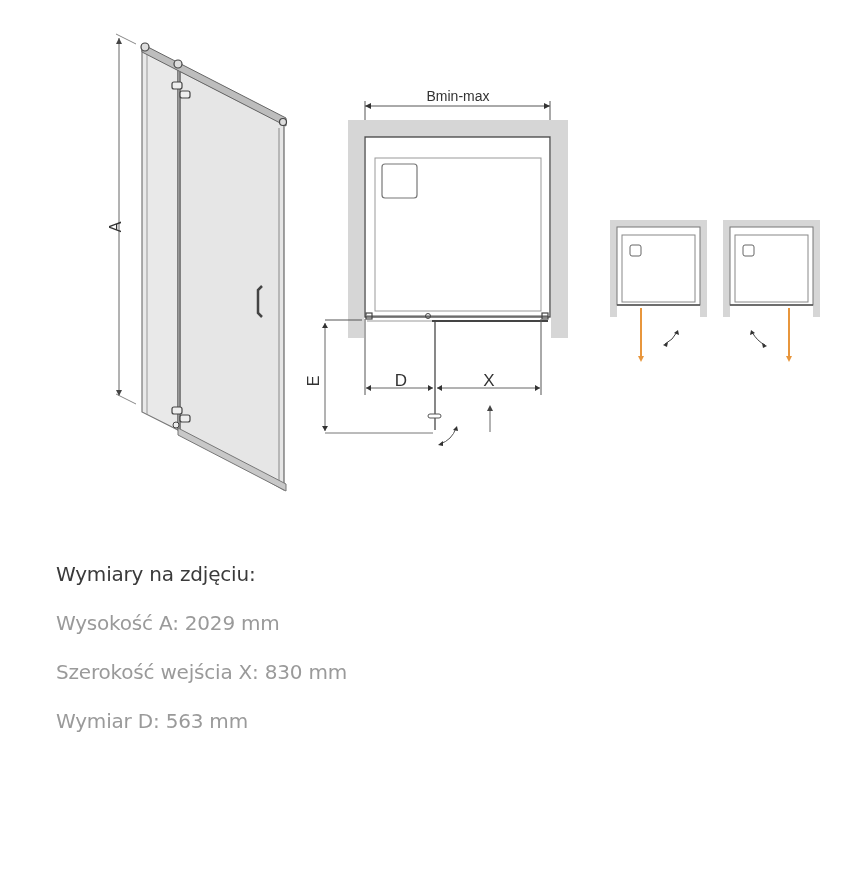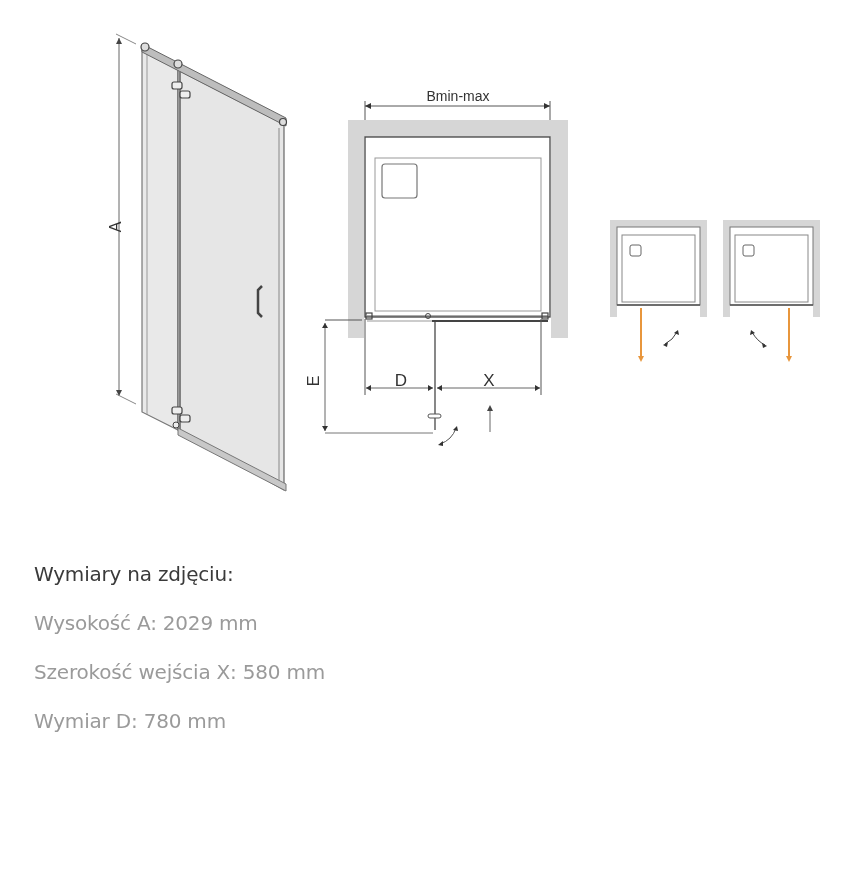--- a/index.html
+++ b/index.html
@@ -1,19 +1,19 @@
 <!DOCTYPE html>
 <html><head>
   <meta charset="utf-8">
   <style>
     html, body { margin: 0; padding: 0; background: #ffffff; }
     body { width: 850px; height: 884px; position: relative; overflow: hidden; font-family: "DejaVu Sans", sans-serif; }
     .diagram { position: absolute; left: 0; top: 0; width: 850px; height: 520px; }
     .diagram text { font-family: "Liberation Sans", sans-serif; fill: #333; }
-    .specs { position: absolute; left: 34px; top: 562px; }
+    .specs { position: absolute; left: 56px; top: 562px; }
     .specs-title { font-size: 20px; color: #3a3a3a; letter-spacing: -0.2px; margin: 0 0 26px 0; font-weight: normal; }
     .spec-row { font-size: 20px; color: #9a9a9a; letter-spacing: -0.2px; height: 49px; line-height: 22px; }
   </style>
 </head>
 <body>
 
 <svg class="diagram" viewBox="0 0 850 520" xmlns="http://www.w3.org/2000/svg">
 
   <g>
 
@@ -125,15 +125,15 @@
     <polygon points="786,356 792,356 789,362" fill="#e8963c"></polygon>
     <path d="M752,332 Q757,341 765,345" fill="none" stroke="#444" stroke-width="1"></path>
     <polygon points="751,330 755,333 750,335" fill="#333"></polygon>
     <polygon points="767,346 762,343 763,348" fill="#333"></polygon>
   </g>
 </svg>
 
 <div class="specs">
   <h3 class="specs-title">Wymiary na zdjęciu:</h3>
   <div class="spec-row">Wysokość A: 2029 mm</div>
-  <div class="spec-row">Szerokość wejścia X: 580 mm</div>
-  <div class="spec-row">Wymiar D: 780 mm</div>
+  <div class="spec-row">Szerokość wejścia X: 830 mm</div>
+  <div class="spec-row">Wymiar D: 563 mm</div>
 </div>
 
 </body></html>

